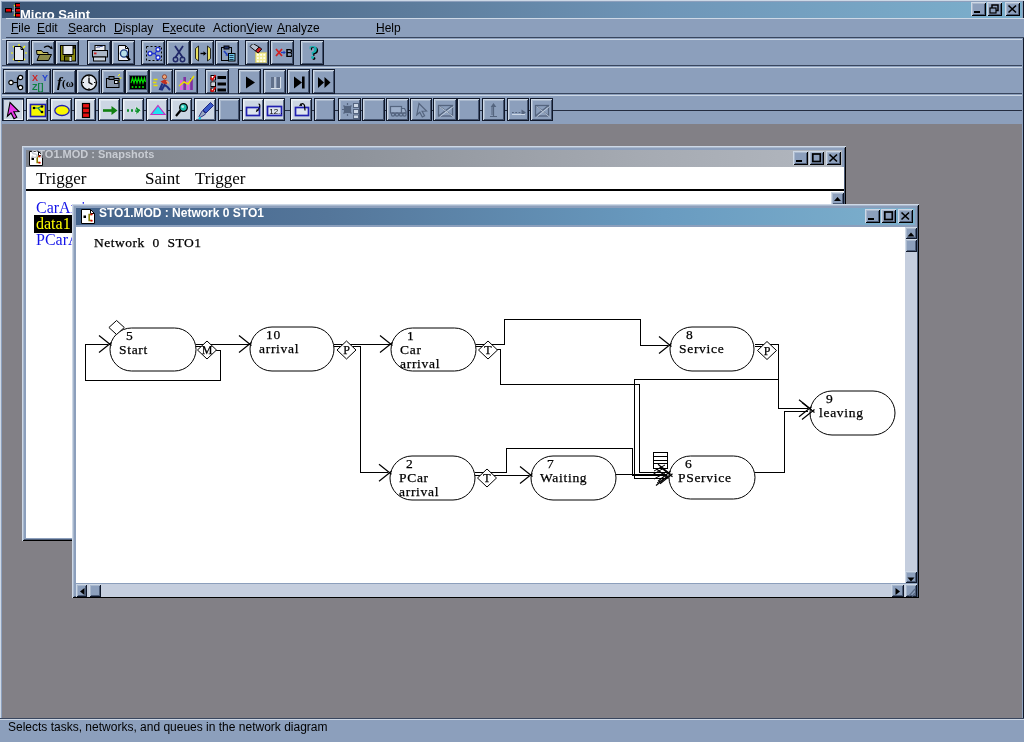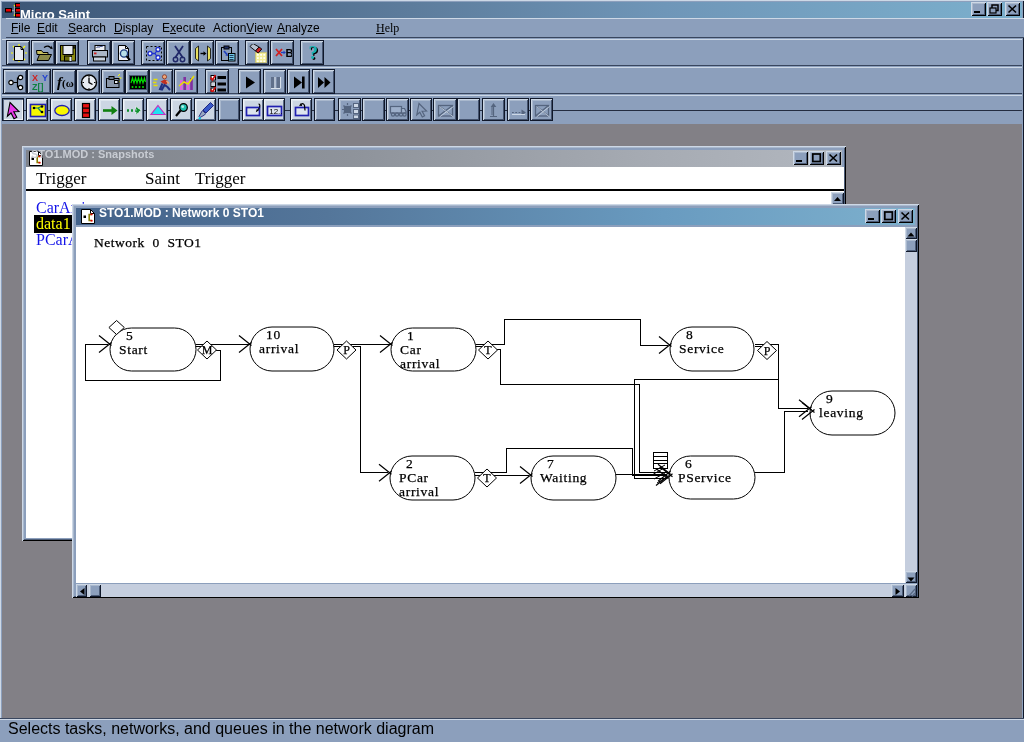--- a/index.html
+++ b/index.html
@@ -22,21 +22,21 @@
  background:linear-gradient(90deg,#3c5676 0%,#4a6688 18%,#5d7c9c 40%,#6f96b8 65%,#7cb0cd 100%);}
 #titletxt{left:20px;top:7px;color:#fff;font-weight:bold;font-size:13px;letter-spacing:0px;}
 #menubar{left:6px;top:18px;width:1020px;height:20px;background:#8c9fbc;
  border-bottom:1px solid #39465e;box-shadow:inset 0 1px 0 #cdd8e6;font-size:12px;color:#000;}
 .mi{position:absolute;top:3px;}
 #row1{left:2px;top:39px;width:1020px;height:27px;background:#8c9fbc;border-bottom:1px solid #39465e;box-shadow:inset 0 1px 0 #cdd8e6;}
 #row2{left:2px;top:67px;width:1020px;height:27px;background:#8c9fbc;border-bottom:1px solid #39465e;box-shadow:inset 0 1px 0 #cdd8e6;}
 #row3{left:2px;top:95px;width:1020px;height:16px;background:#8c9fbc;border-bottom:1px solid #232c40;box-shadow:inset 0 1px 0 #cdd8e6;}
 #statusbar{left:0;top:718px;width:1024px;height:24px;background:#8c9fbc;
  border-top:1px solid #39465e;box-shadow:inset 0 1px 0 #cdd8e6;}
-#statustxt{left:8px;top:5px;font-size:16px;color:#000;}
+#statustxt{left:8px;top:5px;font-size:12px;color:#000;}
 
 .winframe{background:#8c9fbc;
  box-shadow:inset 1px 1px 0 #cdd8e6,inset -1px -1px 0 #000,inset 2px 2px 0 #a9b8cd,inset -2px -2px 0 #4d5d78;}
 .wbtn{position:absolute;width:15px;height:14px;}
 .wraised{background:#8c9fbc;
  box-shadow:inset 1px 1px 0 #cdd8e6,inset -1px -1px 0 #000,inset 2px 2px 0 #a9b8cd,inset -2px -2px 0 #4d5d78;}
 .wbtn svg{position:absolute;left:0;top:0;}
 #snapwin{left:22px;top:146px;width:824px;height:395px;}
 #snaptitle{left:4px;top:4px;width:816px;height:17px;
  background:linear-gradient(90deg,#7f838b 0%,#8e939b 40%,#a5aab2 75%,#b2b7bf 100%);}
@@ -91,21 +91,21 @@
 
 <div id="menubar" class="abs">
  <span class="mi" style="left:5px;"><u>F</u>ile</span>
  <span class="mi" style="left:31px;"><u>E</u>dit</span>
  <span class="mi" style="left:62px;"><u>S</u>earch</span>
  <span class="mi" style="left:108px;"><u>D</u>isplay</span>
  <span class="mi" style="left:156px;">E<u>x</u>ecute</span>
  <span class="mi" style="left:207px;">Action<u>V</u>iew</span>
  <span class="mi" style="left:271px;"><u>A</u>nalyze</span>
  <span class="mi" style="left:320px;margin-top:20px;"><u>W</u>indow</span>
- <span class="mi" style="left:370px;font-family:Liberation Serif, serif;"><u>H</u>elp</span>
+ <span class="mi" style="left:370px;"><u>H</u>elp</span>
 </div>
 
 <div id="row1" class="abs">
 <div class="tbtn raised" style="left:4px;top:1px;">
       <svg width="18" height="19">
  <g stroke="#ffff00" stroke-width="1.2">
           <path d="M9 0v2M3 2l2 2M15 2l-2 2M1 9h2M15 9h2M3 16l2-2M15 16l-2-2M9 18v-2"></path>
         </g>
  <path d="M4.5 2.5h6.5l2.5 3v11h-9z" fill="#e8ecf2" stroke="#000"></path>
         <path d="M11 2.5v3h2.5" fill="none" stroke="#000"></path>

